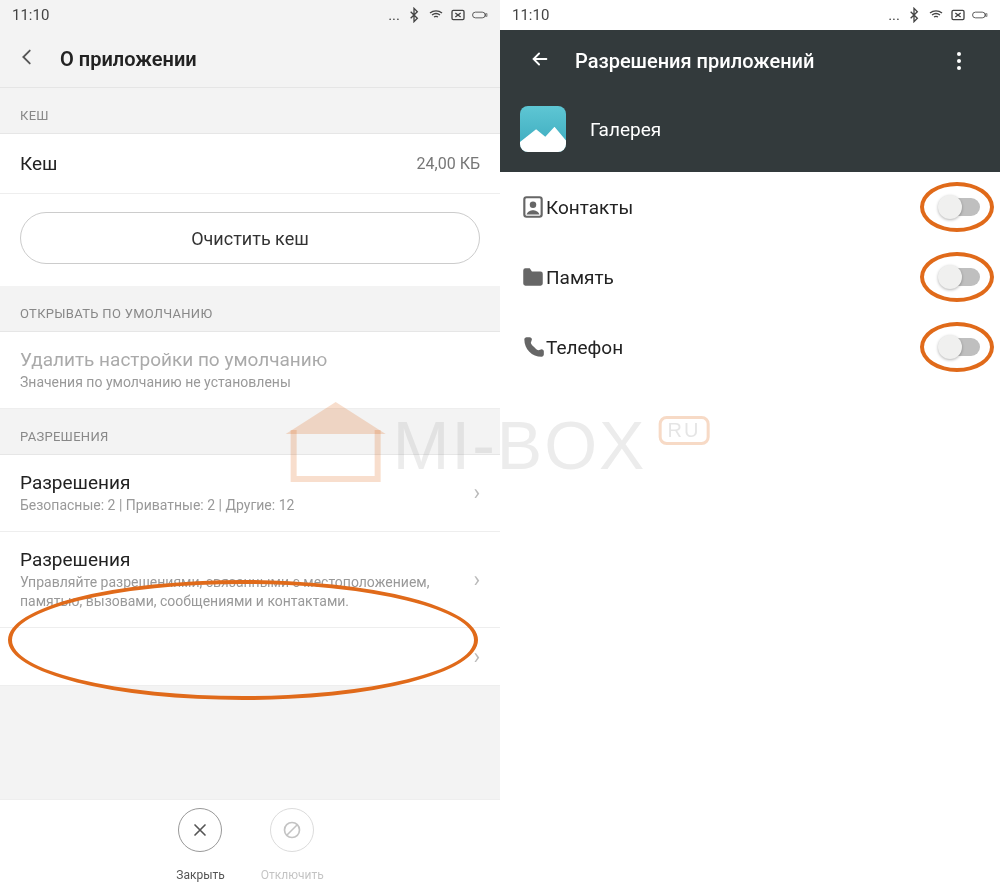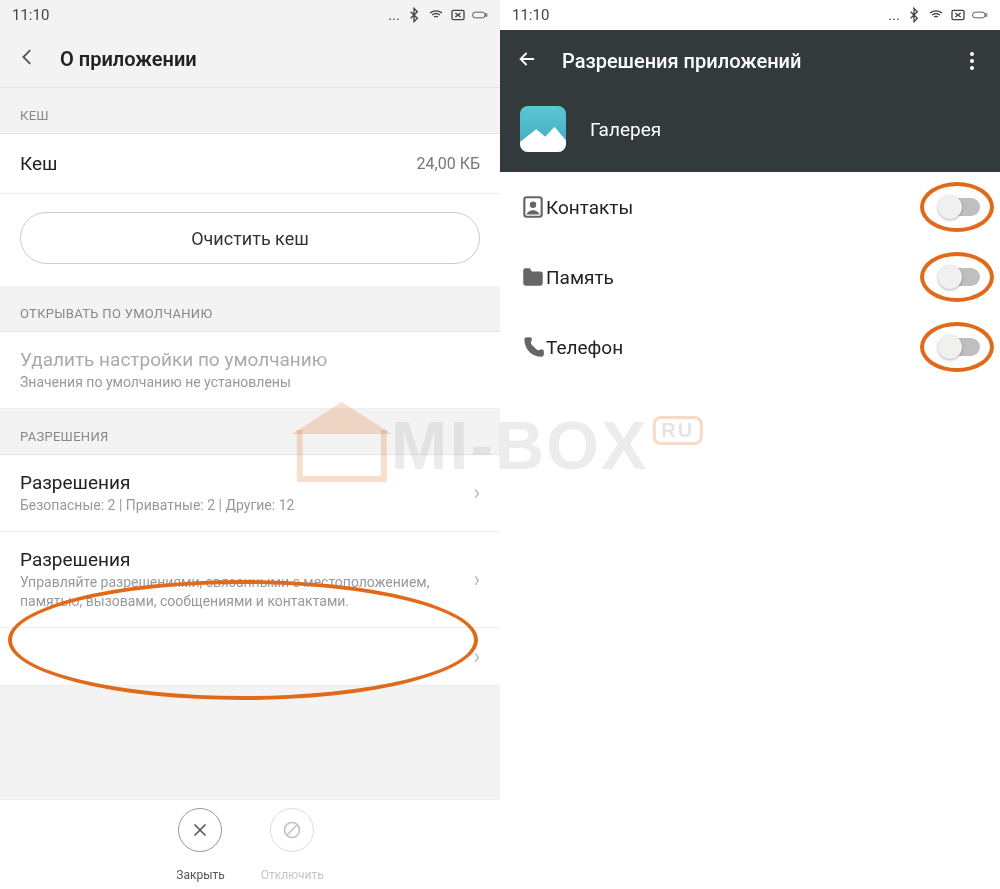--- a/index.html
+++ b/index.html
@@ -74,21 +74,21 @@
   .action.disabled { opacity:0.35; }
   .circle-btn {
     width:44px; height:44px; border:1px solid #999; border-radius:50%;
     display:flex; align-items:center; justify-content:center;
   }
   .circle-btn svg { width:20px; height:20px; stroke:#555; }
 
   
   .right-dark { background:#333a3c; color:#fff; }
   .right-header {
-    height:62px; display:flex; align-items:center; padding:0 16px; gap:24px;
+    height:62px; display:flex; align-items:center; padding:0 29px; gap:24px;
   }
   .right-header .title { font-size:20px; font-weight:500; flex:1; }
   .back-arrow svg { width:22px; height:22px; stroke:#fff; }
   .kebab { width:24px; display:flex; flex-direction:column; align-items:center; gap:3px; }
   .kebab span { width:4px; height:4px; border-radius:50%; background:#fff; }
 
   .app-row {
     display:flex; align-items:center; gap:24px; padding:14px 20px 20px 20px;
   }
   .app-icon {
@@ -120,25 +120,25 @@
 
   
   .highlight {
     position:absolute; border:4px solid #e06a1a; border-radius:50%;
     pointer-events:none;
   }
 
   
   .watermark {
     position:absolute; left:50%; top:50%; transform:translate(-50%,-50%);
-    font-size:68px; font-weight:700; letter-spacing:2px;
+    font-size:68px; font-weight:400; letter-spacing:2px;
     color:rgba(150,150,150,0.18);
     font-family: Arial Black, Arial, sans-serif;
     white-space:nowrap; z-index:50; pointer-events:none;
-    display:flex; align-items:center; gap:4px;
+    display:flex; align-items:center; gap:12px;
   }
   .wm-house {
     width:90px; height:74px; position:relative; opacity:1;
   }
   .wm-house::before {
     content:""; position:absolute; left:0; right:0; top:22px; bottom:0;
     border:6px solid rgba(224,106,26,0.22); border-top:none;
   }
   .wm-house::after {
     content:""; position:absolute; left:50%; top:-6px; width:0; height:0;

